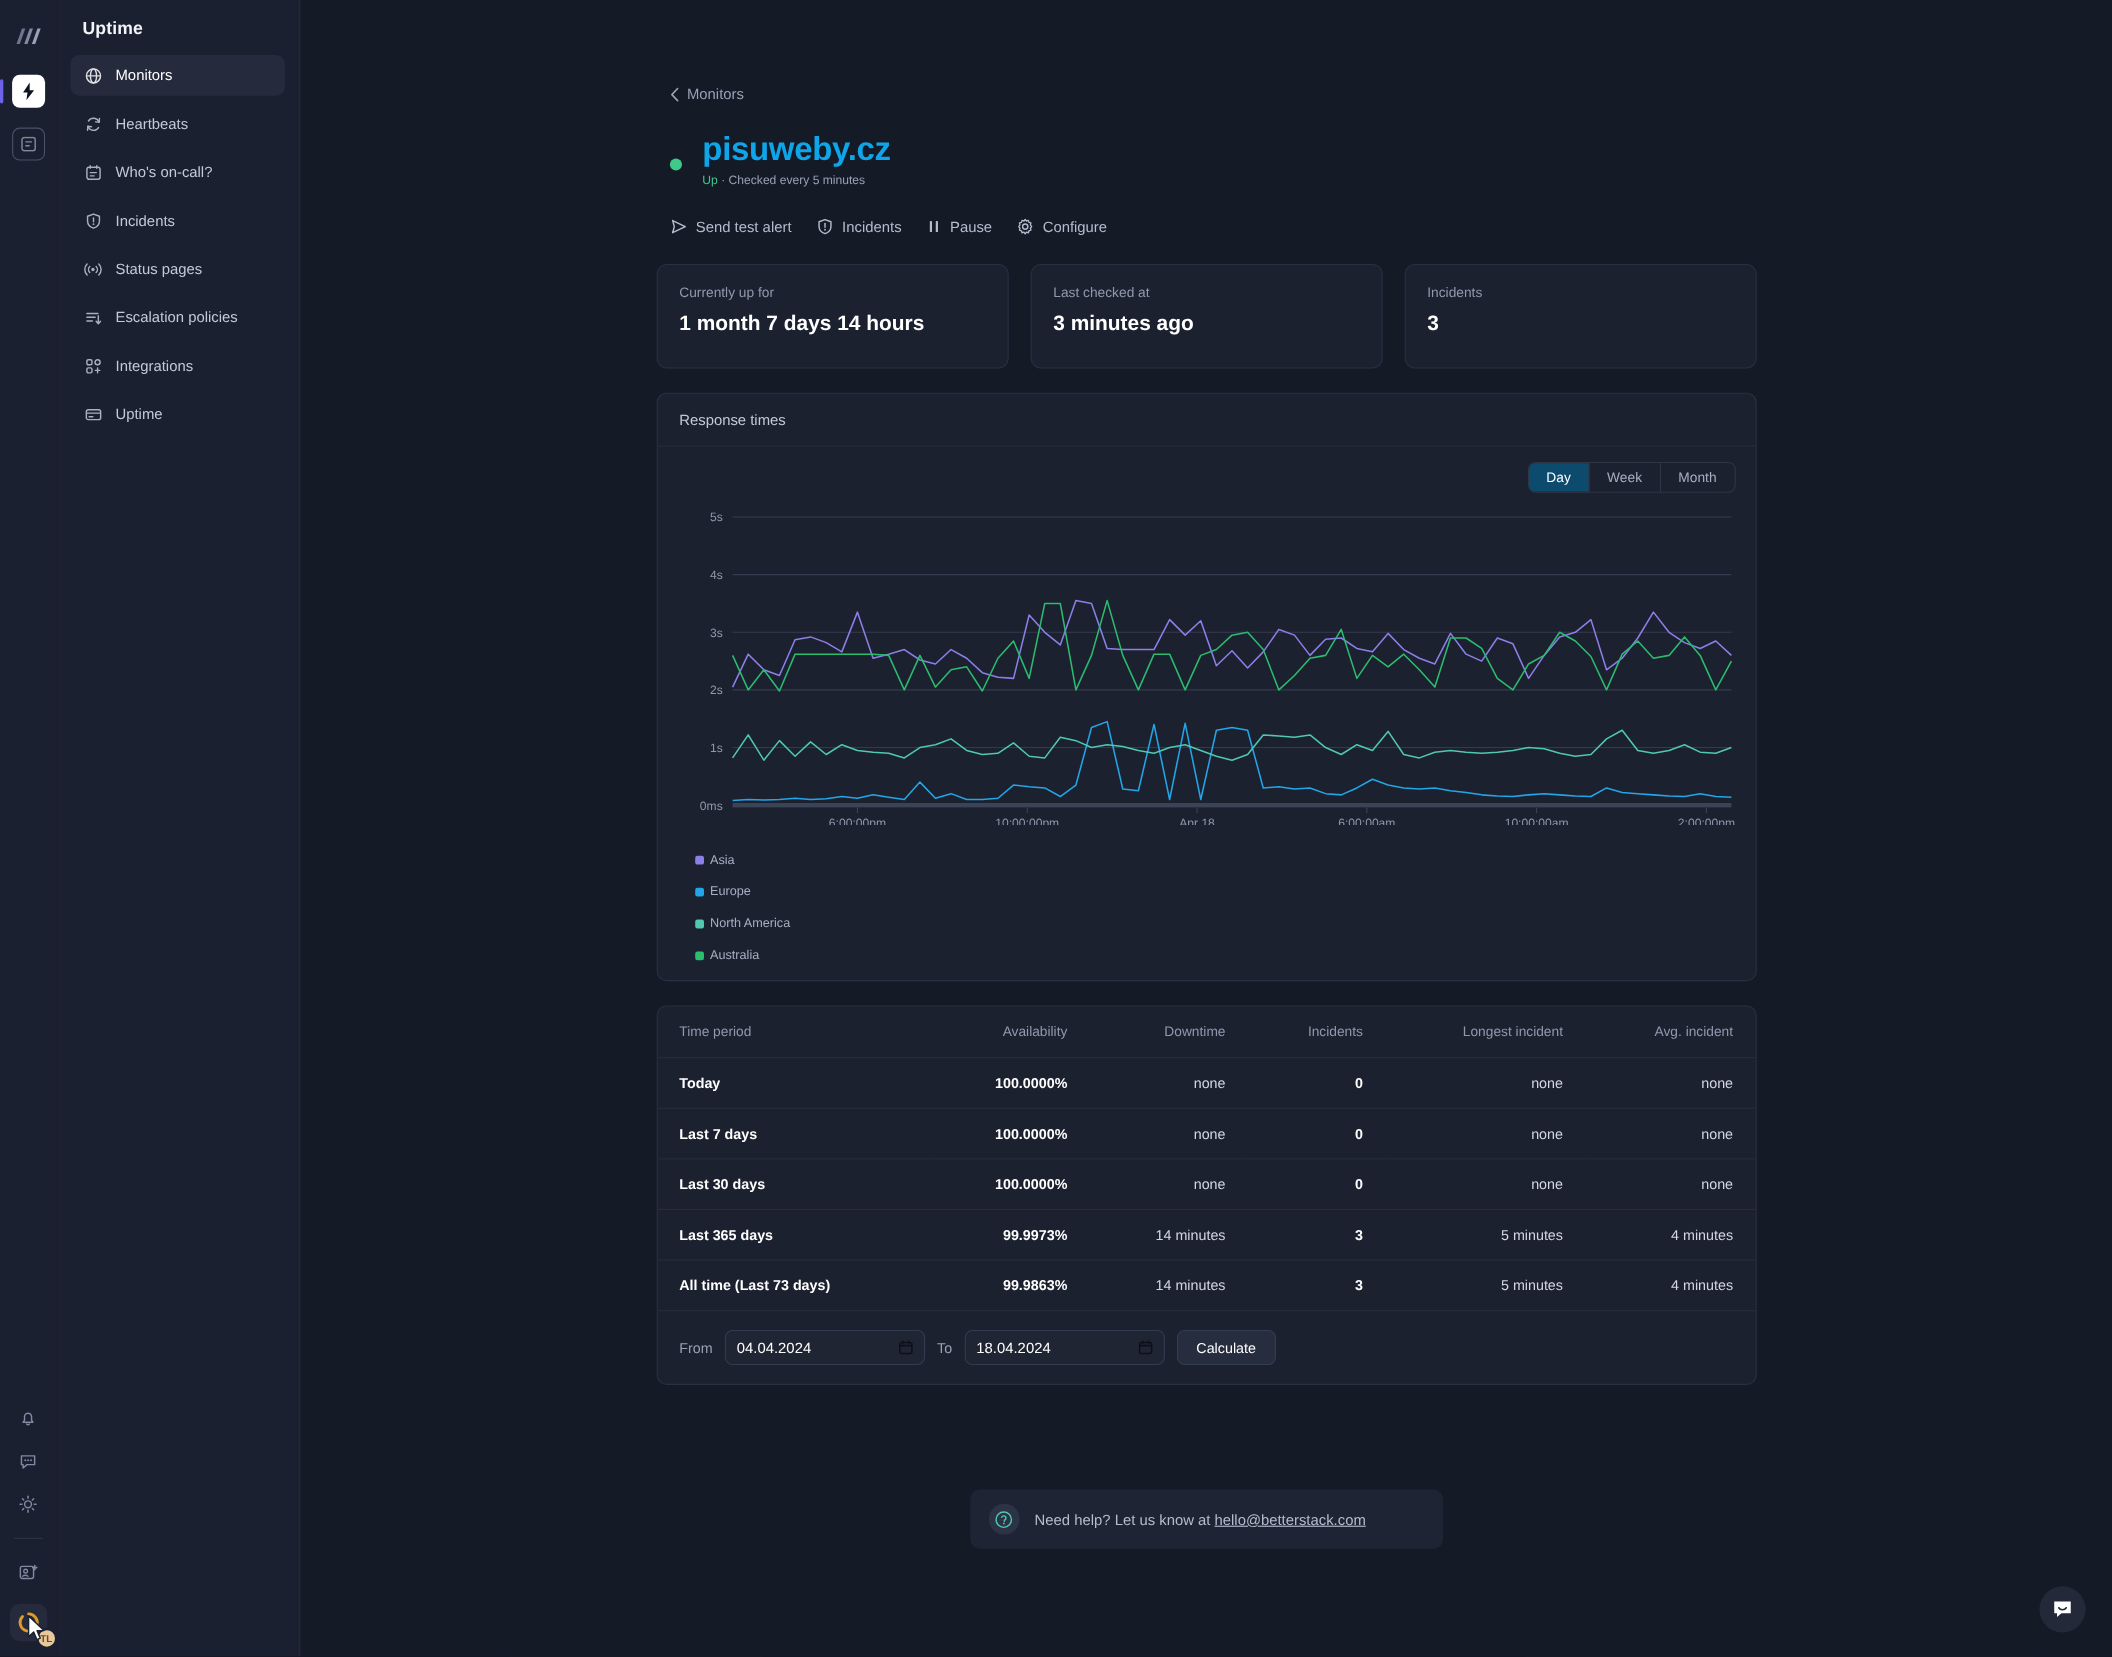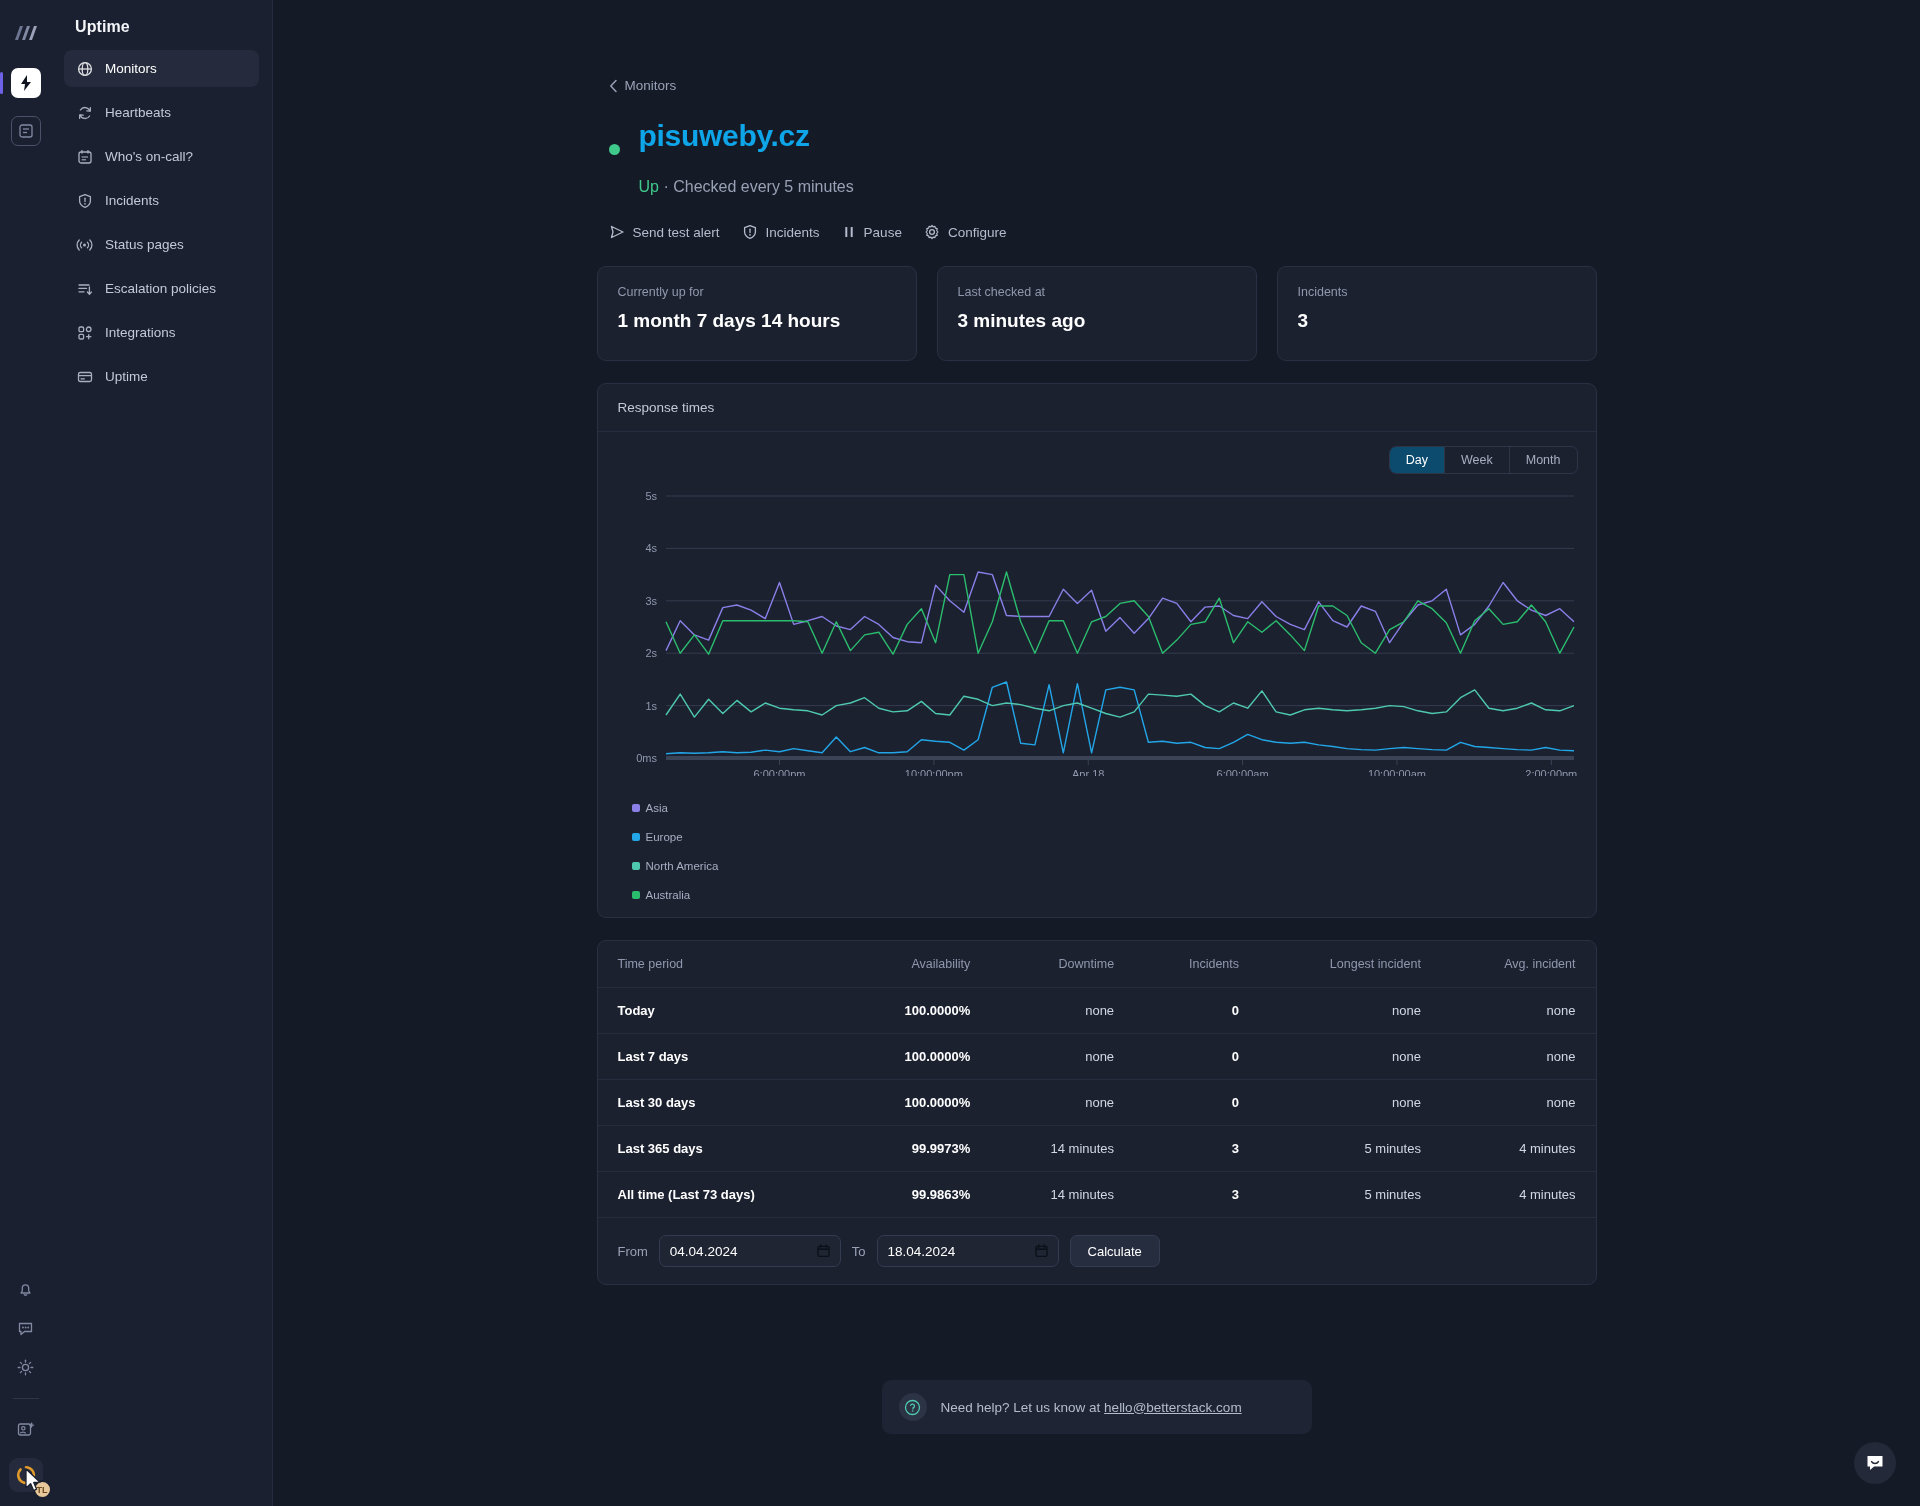--- a/index.html
+++ b/index.html
@@ -70,21 +70,21 @@
 
   
   .main { flex: 1; height: 1506px; overflow: hidden; position: relative; }
   .content { width: 1000px; margin: 0 auto; padding-top: 78px; }
 
   .crumb { display: flex; align-items: center; gap: 7px; color: #98a1b5; font-size: 13.5px; cursor: pointer; margin-left: 12px; }
 
   .title-row { display: flex; align-items: flex-start; gap: 19px; margin-top: 26px; margin-left: 12px; }
   .dot-up { width: 11px; height: 11px; border-radius: 50%; background: #3fc98a; margin-top: 25px; flex:0 0 11px;}
   h1 { color: #0ea5e9; font-size: 30px; font-weight: bold; letter-spacing: -.3px; }
-  .sub { margin-top: 25px; font-size: 16px; color: #98a1b5; }
+  .sub { margin-top: 5px; font-size: 11px; color: #98a1b5; }
   .sub .up { color: #3fc98a; }
 
   .toolbar { display: flex; align-items: center; gap: 22px; margin: 28px 0 0 12px; }
   .tb-item { display: flex; align-items: center; gap: 8px; color: #b4bccd; font-size: 13.5px; cursor: pointer; }
 
   .stats { display: flex; gap: 20px; margin-top: 26px; }
   .stat {
     flex: 1; height: 95px; border: 1px solid #2a3042; border-radius: 9px;
     background: #1c2130; padding: 18px 20px;
   }

